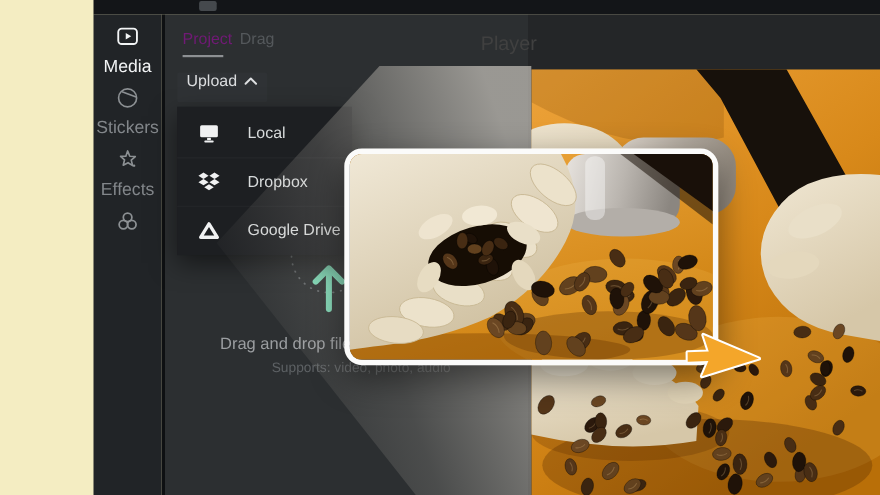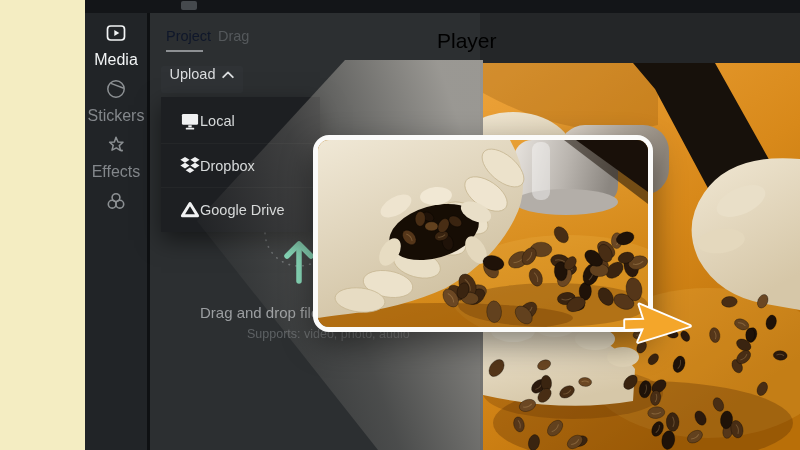--- a/index.html
+++ b/index.html
@@ -21,43 +21,43 @@
   .sb-label { font-size:16px; white-space:nowrap; color:#83878b; }
   .sb-item.active { color:#f2f4f5; }
   .sb-item.active .sb-label { color:#f2f4f5; }
 
   
   .media-panel { left:150px; top:13px; width:330px; height:437px; background:#2c2f31; z-index:1; }
   .player-panel { left:480px; top:13px; width:320px; height:437px; background:#242628; z-index:1; }
 
   
   .tab { font-size:14.5px; z-index:5; cursor:pointer; }
-  .tab-project { left:166px; top:28px; color:#0f172a; }
+  .tab-project { left:166px; top:28px; color:#701a75; }
   .tab-cloud { left:218px; top:28px; color:#54585b; }
   .tab-underline { left:166px; top:50px; width:37px; height:2px; background:#8d9093; z-index:5; }
 
   
   .upload-btn { left:161px; top:66px; width:82px; height:27px; background:#2f3235; border-radius:2px;
     display:flex; justify-content:center; gap:7px; color:#dbdddf;
     font-size:14.5px; z-index:6; cursor:pointer; }
   .dropdown { left:161px; top:97px; width:159px; height:135px; background:#1d1f22;
     box-shadow:0 8px 22px rgba(0,0,0,.5); z-index:6; display:flex; flex-direction:column;
     padding-top:2px; }
-  .dd-row { height:44px; display:flex; align-items:center; gap:0; padding-left:19px;
+  .dd-row { height:44px; display:flex; align-items:center; gap:25px; padding-left:19px;
     color:#d7dadb; font-size:14.5px; cursor:pointer; }
   .dd-row + .dd-row { border-top:1px solid rgba(255,255,255,0.03); }
   .dd-row svg { width:20px; height:19px; color:#f0f1f2; }
 
   
   .dz-cloud { left:252px; top:186px; z-index:5; }
   .dz-title { left:200px; top:304px; font-size:15px; color:#9b9ea1; z-index:5; }
   .dz-sub { left:247px; top:327px; font-size:12.5px; color:#5d6164; z-index:5; }
 
   
-  .player-title { left:437px; top:29px; font-size:21px; color:#000000; z-index:5; }
+  .player-title { left:437px; top:29px; font-size:18px; color:#404040; z-index:5; }
   .player-img { left:483px; top:63px; width:317px; height:387px; z-index:4; }
   .player-img svg { display:block; }
 
   
   .beam { left:0; top:0; width:800px; height:450px; z-index:20; pointer-events:none; }
 
   
   .magnifier { left:313px; top:135px; width:340px; height:197px; border:5px solid #fbfbfa;
     border-radius:16px; overflow:hidden; box-shadow:0 12px 32px rgba(0,0,0,.45); z-index:30; }
   .magnifier svg { display:block; }

